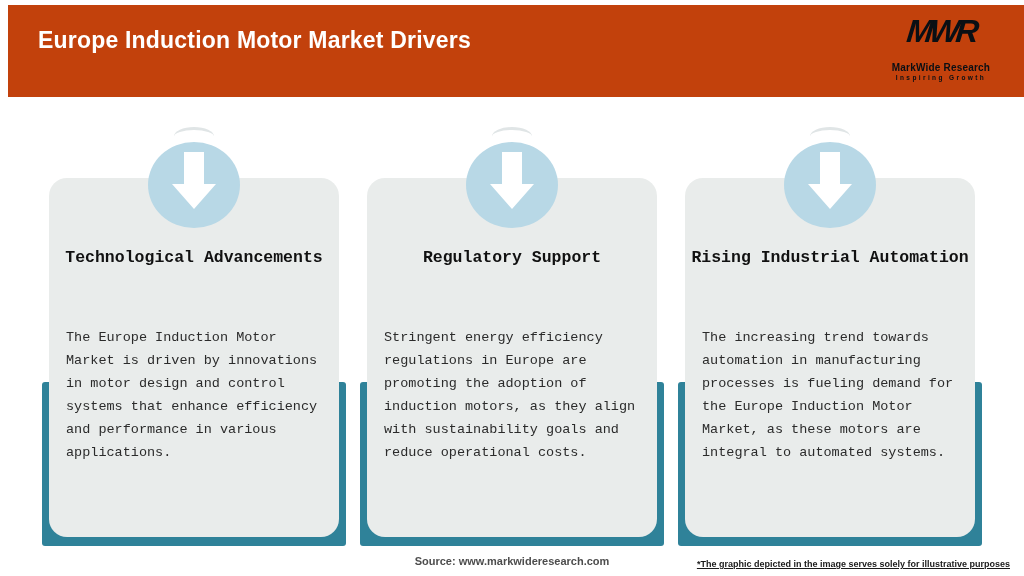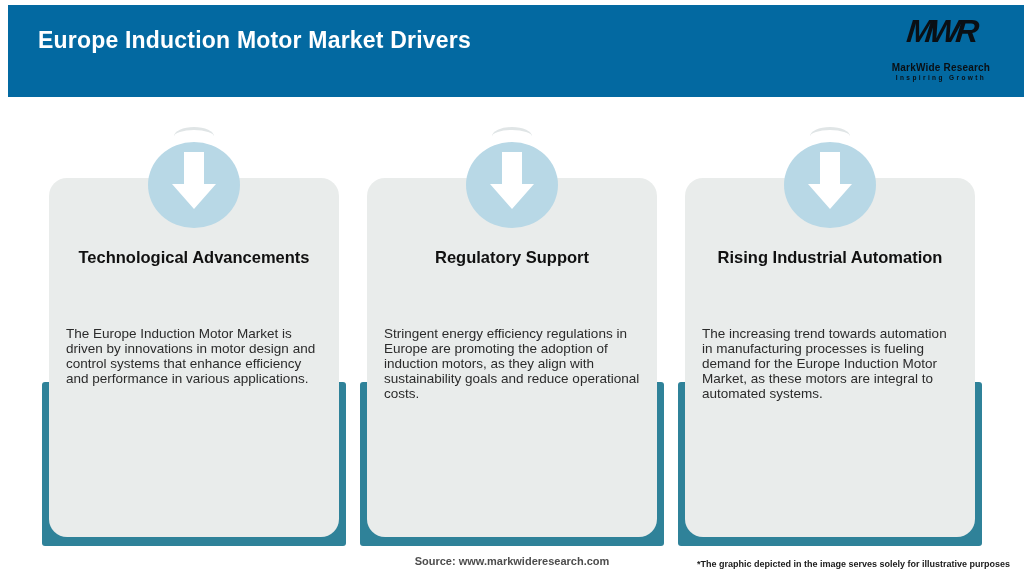--- a/index.html
+++ b/index.html
@@ -4,72 +4,72 @@
 <style>
   html,body{margin:0;padding:0;background:#ffffff;}
   .stage{
     position:relative;width:1024px;height:576px;overflow:hidden;
     background:#ffffff;
     font-family:"Liberation Sans","DejaVu Sans",sans-serif;
   }
   
   .topbar{
     position:absolute;left:8px;top:5px;width:1016px;height:92px;
-    background:#0369a1;
+    background:#c2410c;
   }
   .topbar h1{
     position:absolute;left:30px;top:22px;margin:0;
     font-size:23px;font-weight:bold;color:#ffffff;letter-spacing:.2px;
   }
   .logo{
     position:absolute;right:18px;top:10px;width:130px;
     text-align:center;color:#0a0f14;line-height:1;
   }
   .logo-mono{
     font-size:32px;font-weight:800;font-style:italic;
     letter-spacing:-4px;transform:skewX(-6deg);
   }
   .logo-name{font-size:10px;font-weight:bold;margin-top:16px;letter-spacing:.2px;}
   .logo-tag{font-size:6.5px;font-weight:bold;letter-spacing:2.4px;margin-top:2px;}
   
-  .col{position:absolute;top:0;width:304px;height:576px;}
+  .col{position:absolute;top:0;width:304px;height:576px;font-family:Liberation Mono, monospace;}
   .col.c0{left:42px;} .col.c1{left:360px;} .col.c2{left:678px;}
   .frame{
     position:absolute;left:0;top:382px;width:304px;height:164px;
     background:#2f8299;border-radius:3px;
   }
   .card{
     position:absolute;left:7px;top:178px;width:290px;height:359px;
     background:#e9eceb;border-radius:18px;
   }
   .card h2{
     position:absolute;top:70px;left:0;right:0;margin:0;
     text-align:center;font-size:16.5px;font-weight:bold;color:#111111;
   }
   .card p{
     position:absolute;top:148px;left:17px;right:16px;margin:0;
-    font-size:13.5px;line-height:15px;color:#2b2b2b;text-align:left;
+    font-size:13.5px;line-height:23px;color:#2b2b2b;text-align:left;
   }
   .arc{
     position:absolute;left:132px;top:127px;width:40px;height:16px;
     border-top:3px solid #e0e5e6;border-radius:50%;
   }
   .circle{
     position:absolute;left:106px;top:142px;width:92px;height:86px;
     background:#b8d8e6;border-radius:50%;
   }
   .circle svg{position:absolute;left:50%;top:10px;margin-left:-22px;}
   
   .source{
     position:absolute;left:0;top:555px;width:100%;text-align:center;
     font-size:11px;font-weight:bold;color:#4d4d4d;
   }
   .disclaimer{
     position:absolute;right:14px;top:559px;
-    font-size:9px;font-weight:600;color:#1a1a1a;
+    font-size:9px;font-weight:600;color:#1a1a1a;text-decoration:underline;
   }
 </style>
 </head>
 <body>
 
 <div class="stage">
 
   <header class="topbar">
     <h1>Europe Induction Motor Market Drivers</h1>
     <div class="logo">

